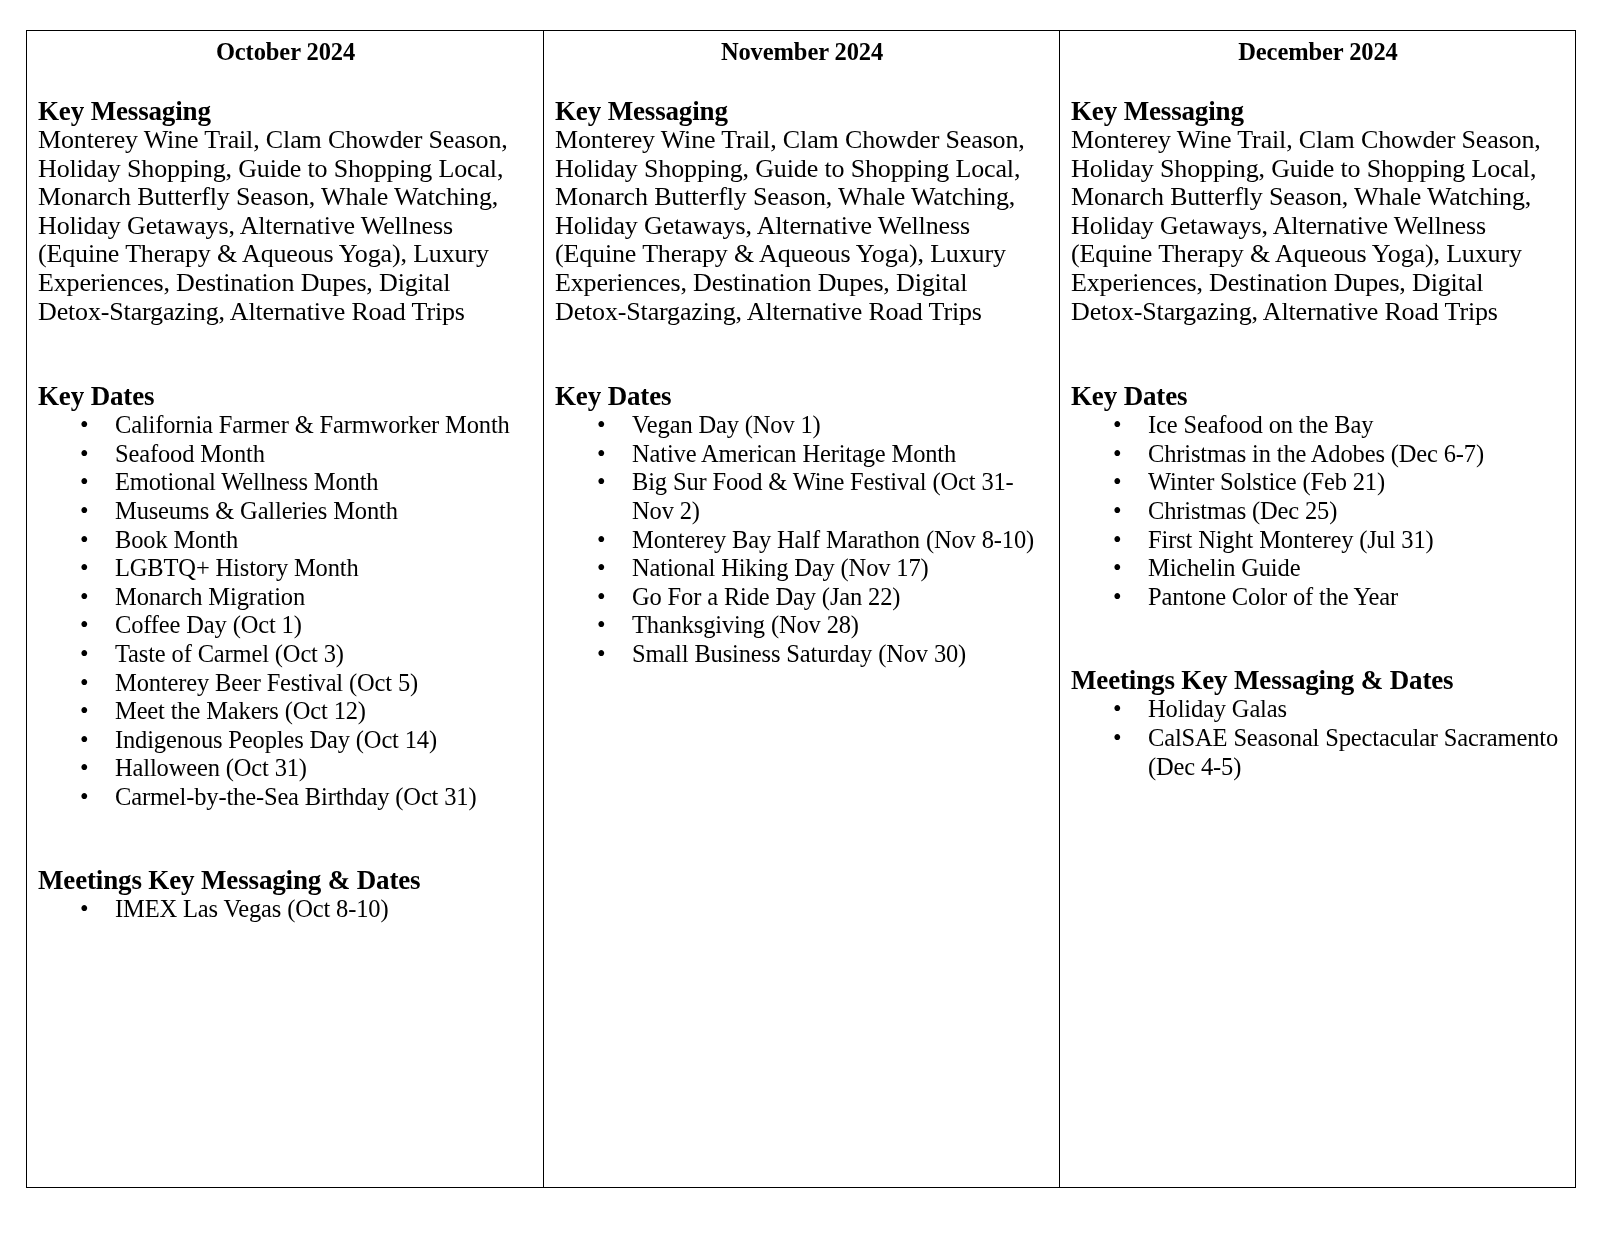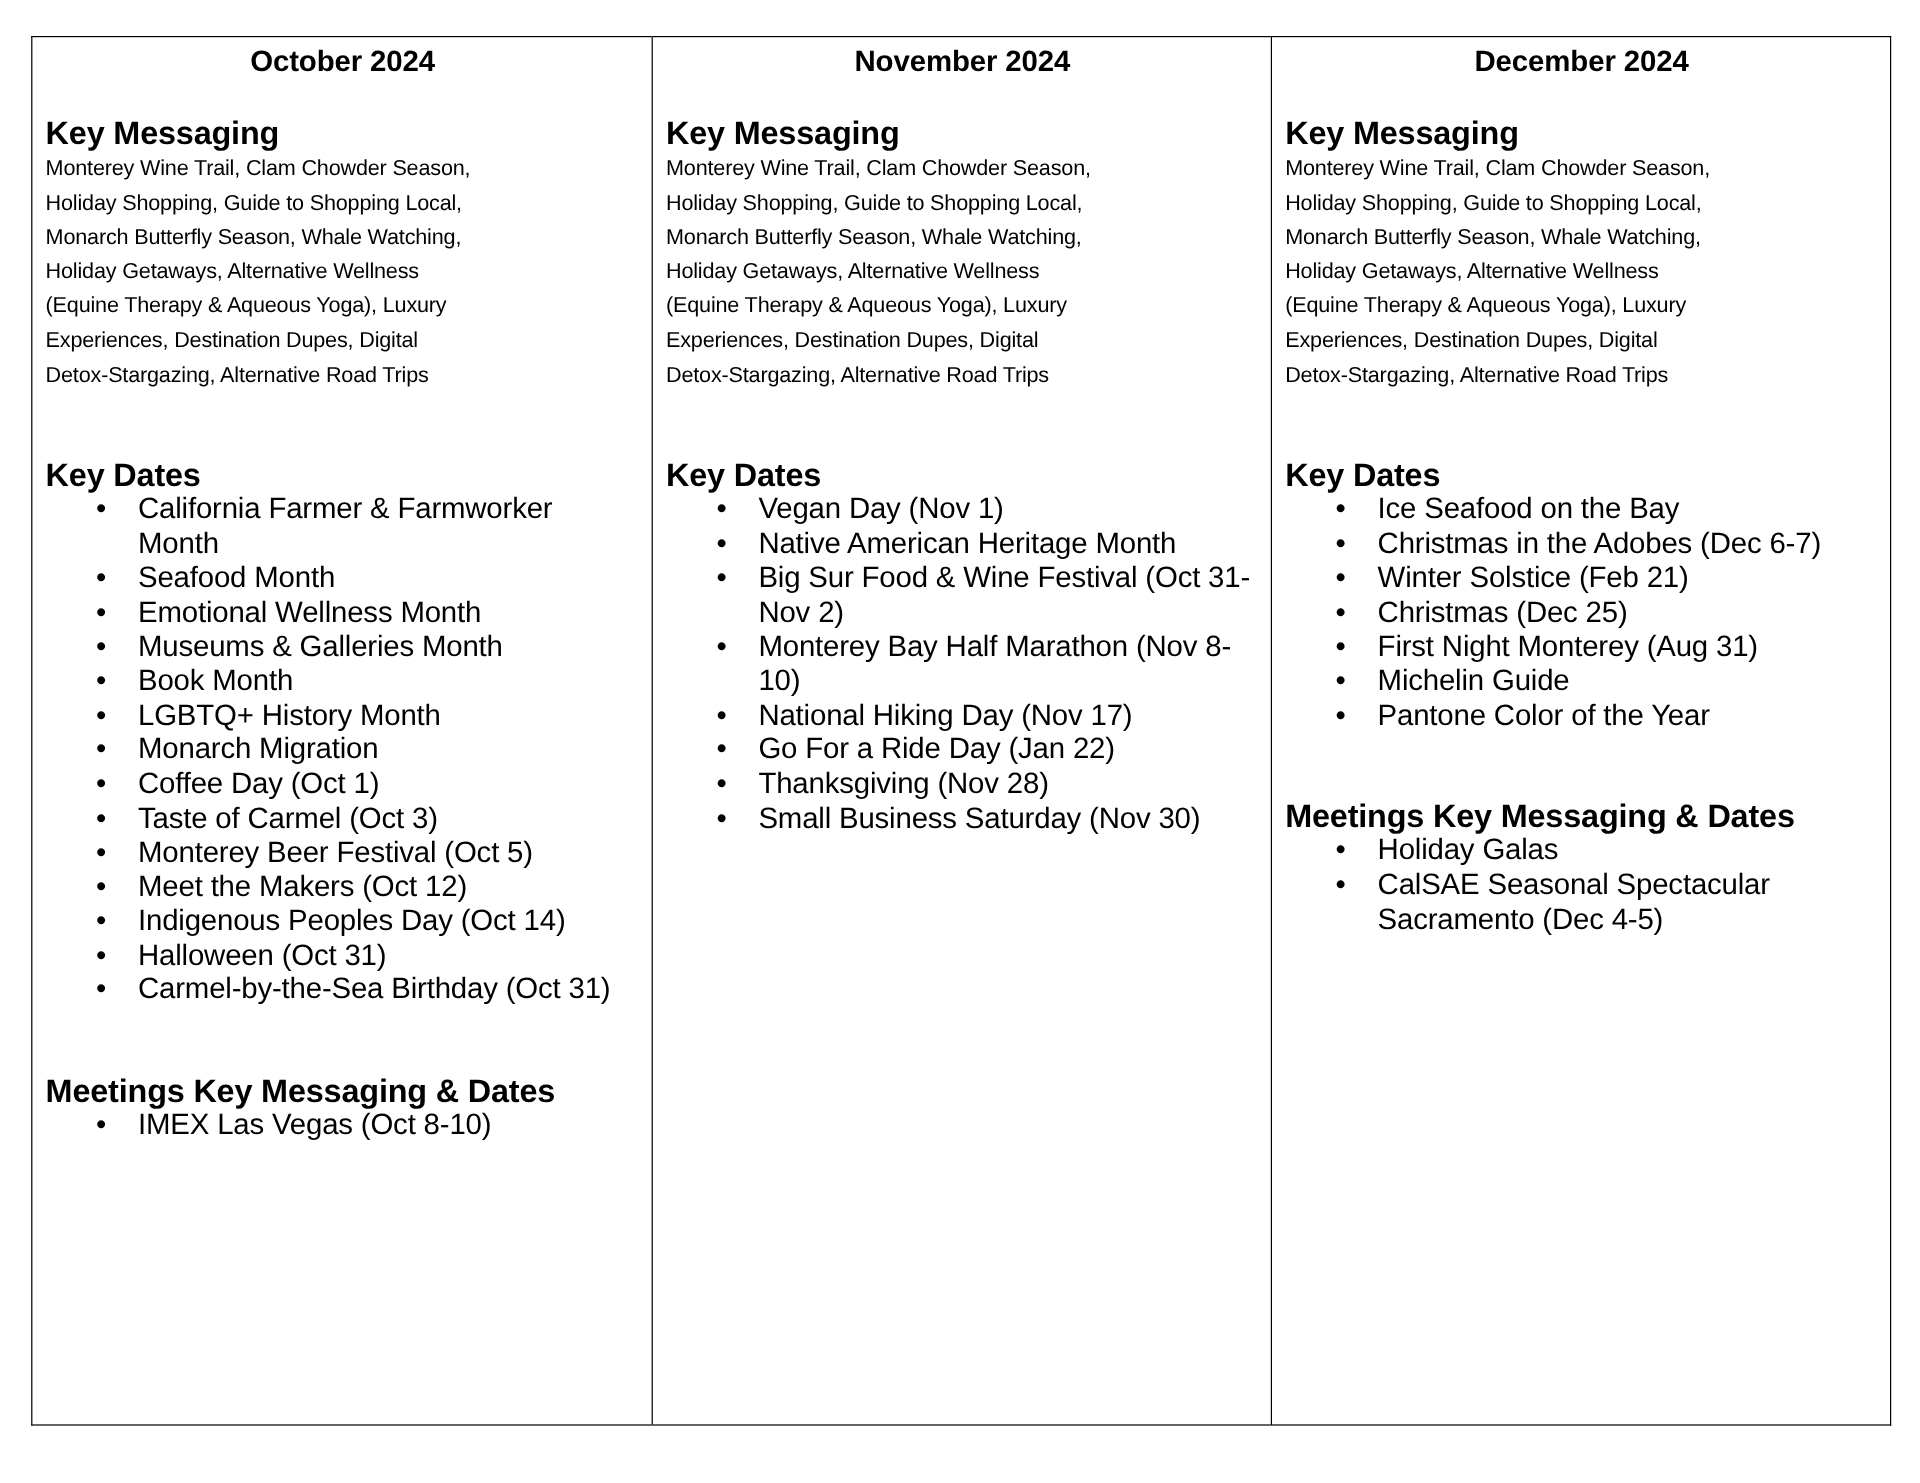--- a/index.html
+++ b/index.html
@@ -43,41 +43,42 @@
   }
   .calendar-table td.month-cell:first-child { border-left: none; }
   .calendar-table td.month-cell:last-child  { border-right: none; }
 
   .col-oct { width: 516px; }
   .col-nov { width: 515px; }
   .col-dec { width: 515px; }
 
   .cell-inner {
     padding: 6px 10px 8px 11px;
+    font-family: Liberation Serif, serif;
   }
 
   .month-title {
     text-align: center;
     font-weight: bold;
     font-size: 24.5px;
     line-height: 29px;
     letter-spacing: -0.1px;
     margin: 0 0 31px 0;
   }
 
   .section-heading {
     font-weight: bold;
     font-size: 27px;
     line-height: 29px;
     letter-spacing: -0.15px;
     margin: 0;
   }
 
   .messaging-body {
-    font-size: 18px;
+    font-size: 26px;
     line-height: 28.6px;
     letter-spacing: -0.15px;
     margin: 0;
     white-space: pre-line;
   }
 
   .section-gap {
     height: 56px;
   }
   .section-gap-small {
@@ -213,21 +214,21 @@
 
             <div class="section-gap"></div>
 
             <div class="section-heading">Key Dates</div>
 
             <ul class="bullet-list">
               <li><span class="bullet-dot">•</span><span>Ice Seafood on the Bay</span></li>
               <li><span class="bullet-dot">•</span><span>Christmas in the Adobes (Dec 6-7)</span></li>
               <li><span class="bullet-dot">•</span><span>Winter Solstice (Feb 21)</span></li>
               <li><span class="bullet-dot">•</span><span>Christmas (Dec 25)</span></li>
-              <li><span class="bullet-dot">•</span><span>First Night Monterey (Aug 31)</span></li>
+              <li><span class="bullet-dot">•</span><span>First Night Monterey (Jul 31)</span></li>
               <li><span class="bullet-dot">•</span><span>Michelin Guide</span></li>
               <li><span class="bullet-dot">•</span><span>Pantone Color of the Year</span></li>
             </ul>
 
             <div class="section-gap-small"></div>
 
             <div class="section-heading">Meetings Key Messaging &amp; Dates</div>
 
             <ul class="bullet-list">
               <li><span class="bullet-dot">•</span><span>Holiday Galas</span></li>

